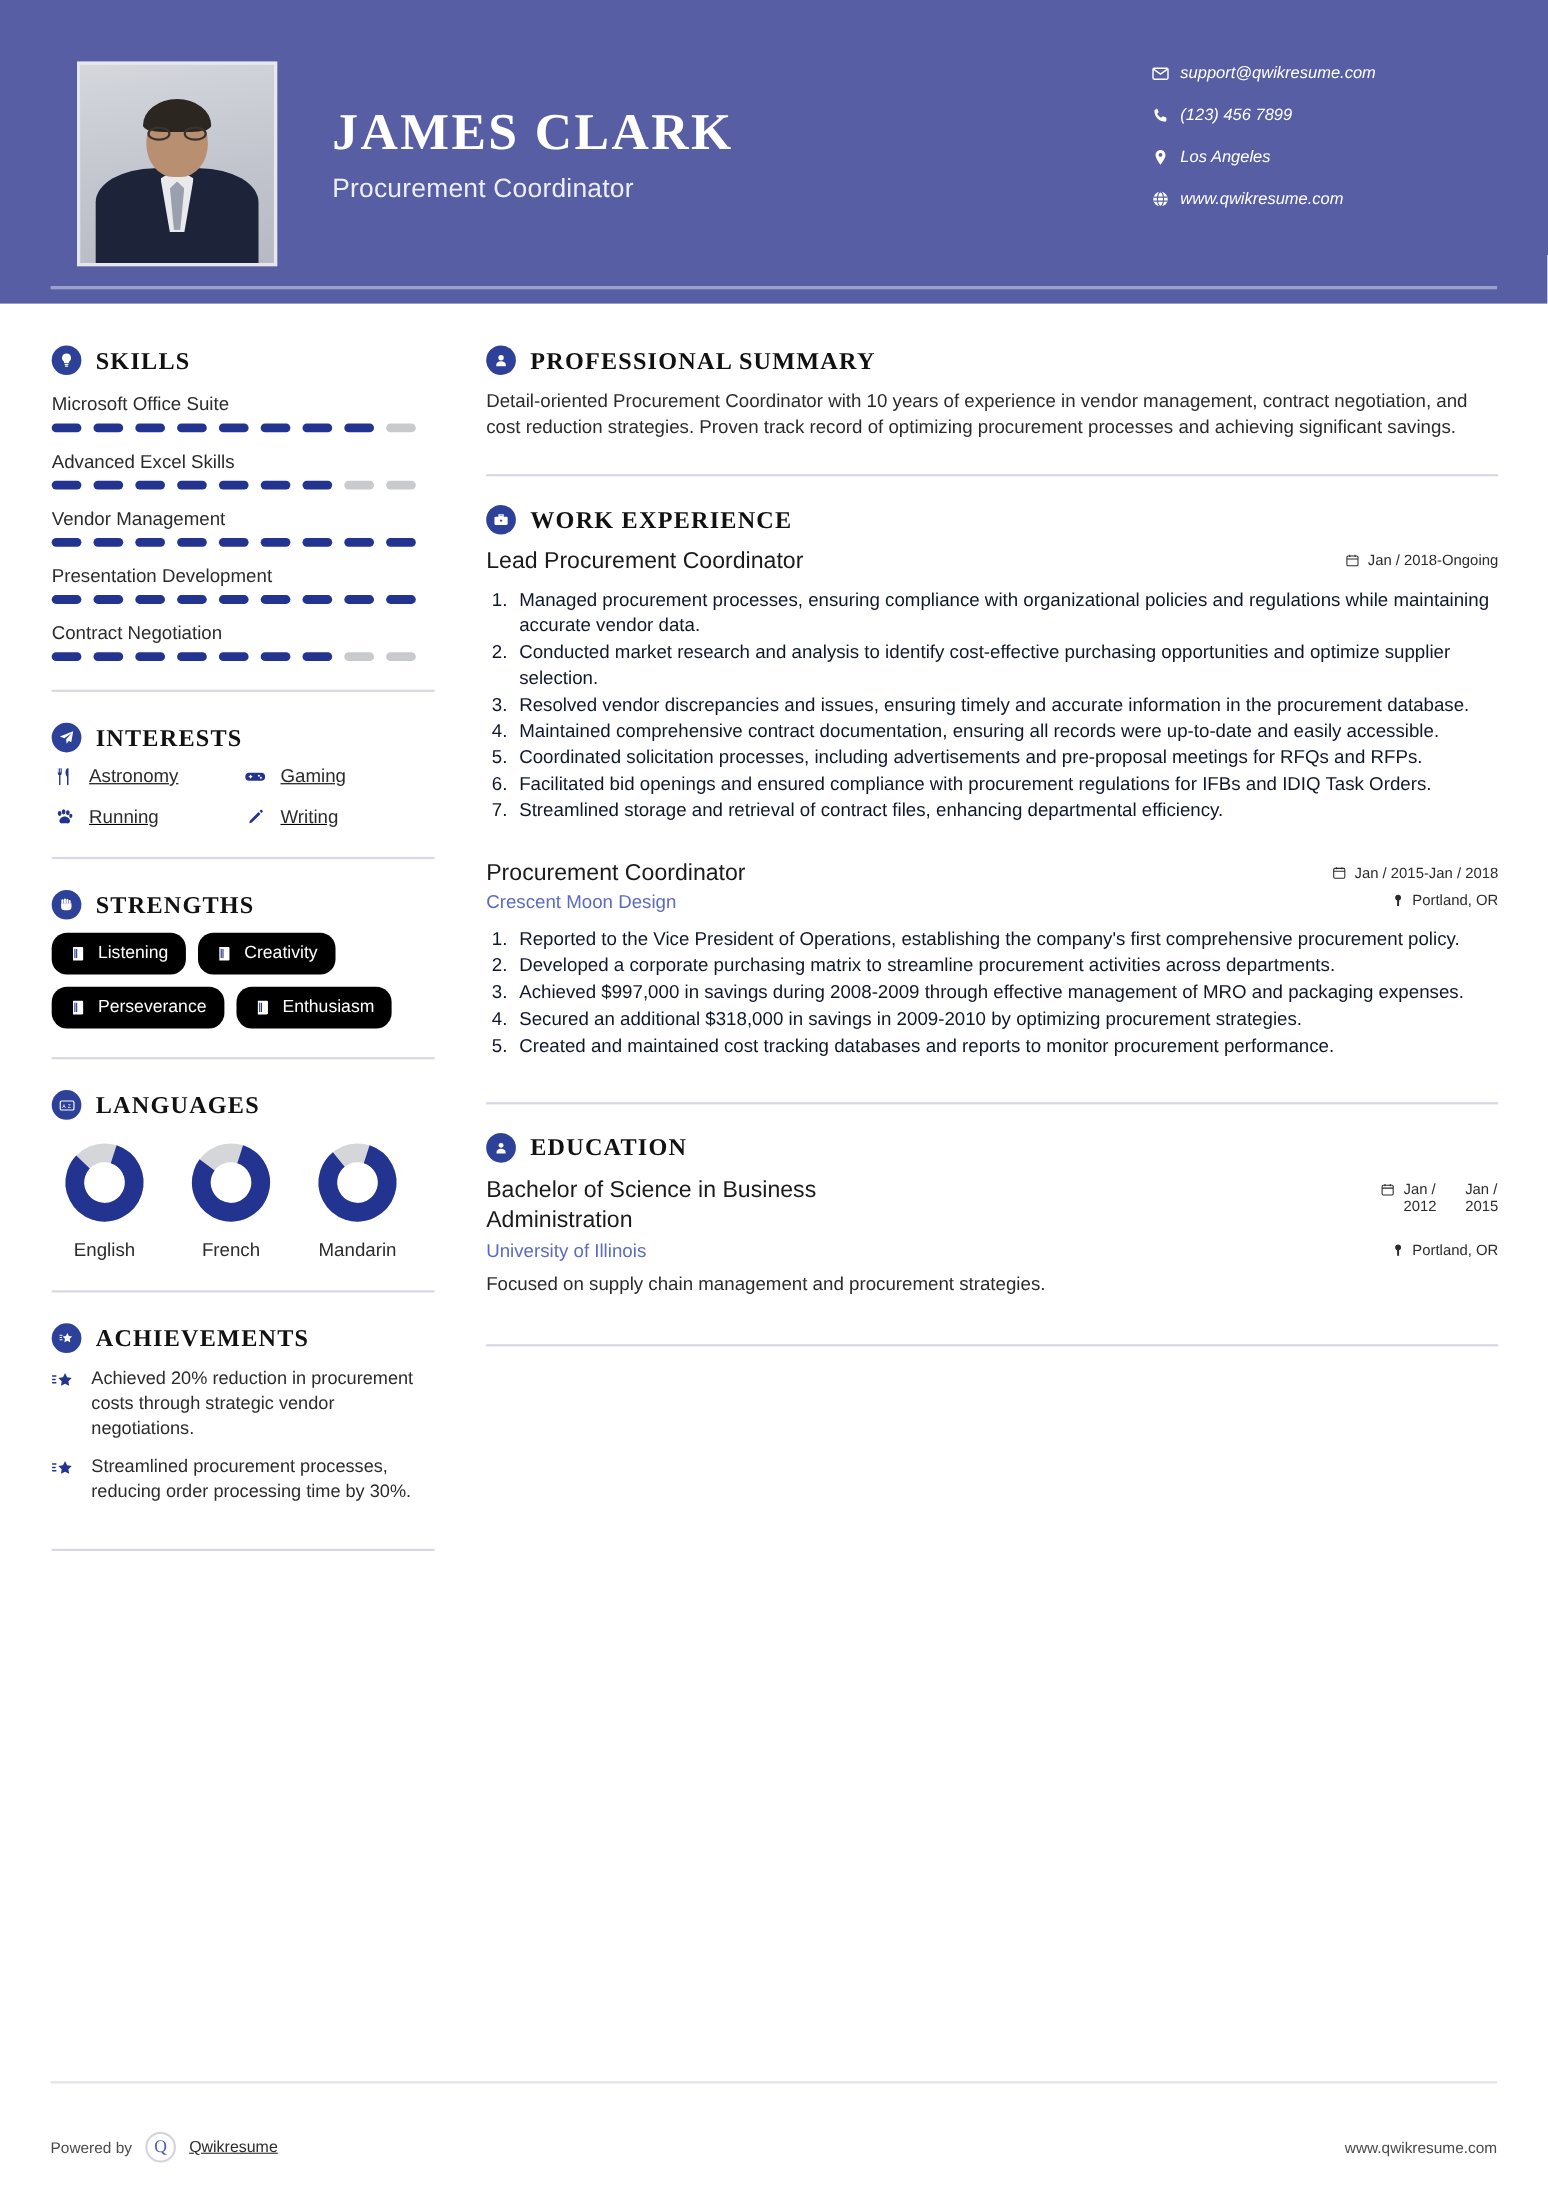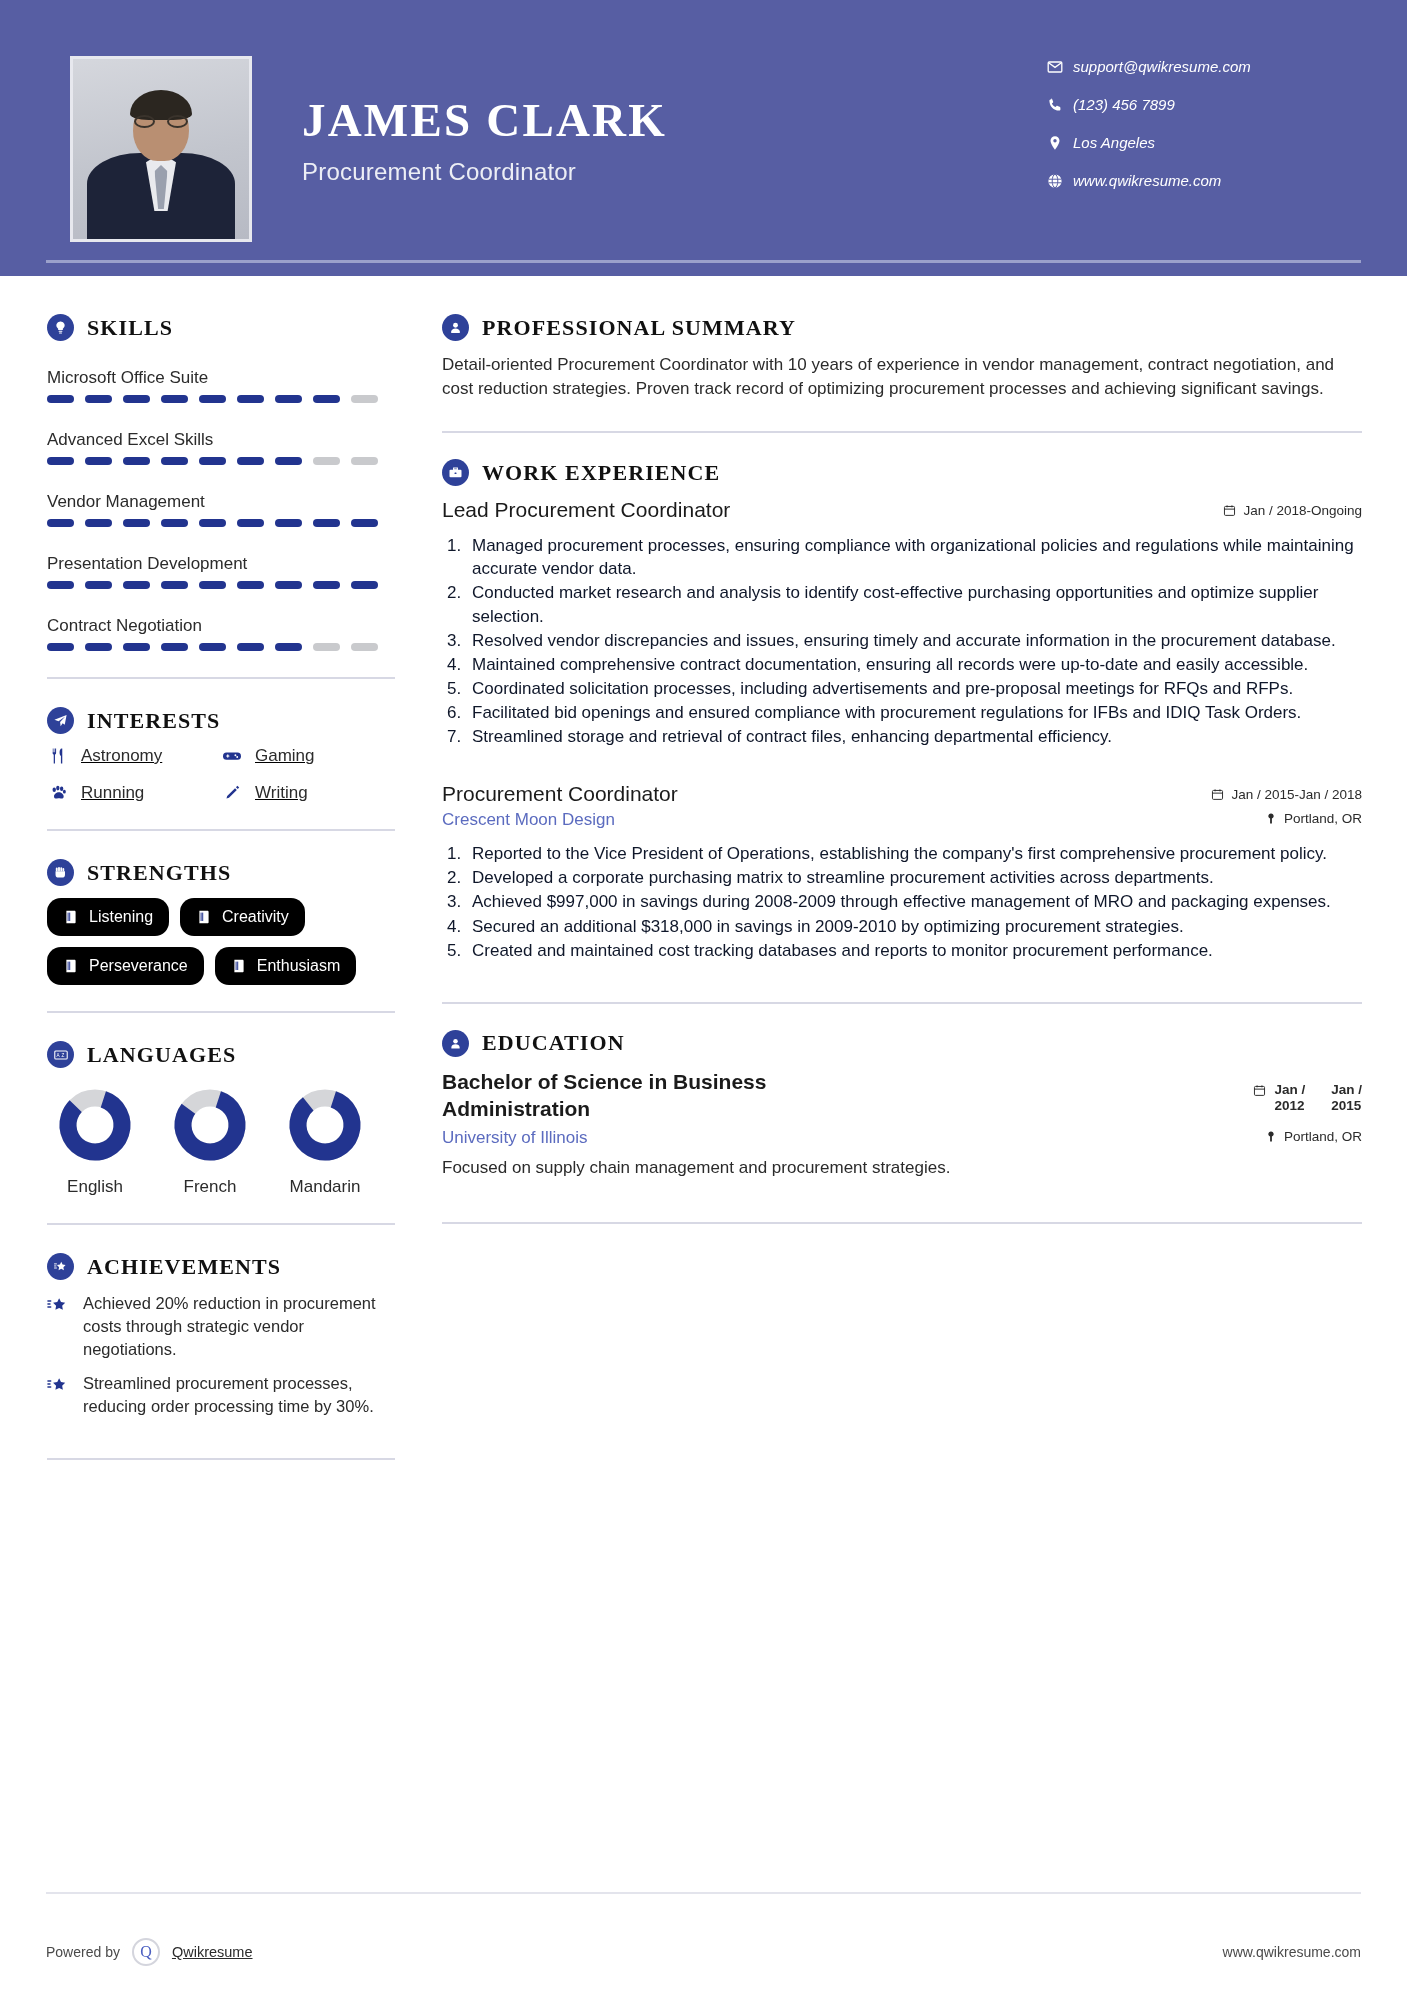--- a/index.html
+++ b/index.html
@@ -191,21 +191,21 @@
   .divider {
     height: 2px;
     background: #d7d8e4;
     margin: 26px 0 28px 0;
   }
 
   
   .skill-name {
     font-size: 17px;
     color: #2b2b2b;
-    margin-top: 27px;
+    margin-top: 17px;
     margin-bottom: 7px;
   }
   .dash-row {
     display: flex;
     gap: 11px;
     margin-bottom: 5px;
   }
   .dash {
     width: 27px;
     height: 8px;
@@ -342,24 +342,23 @@
     line-height: 1.36;
     color: #0f172a;
     margin-bottom: 1px;
     padding-left: 6px;
   }
   .job-gap { height: 30px; }
 
   
   .edu-row {
     display: flex;
-    align-items: center;
+    align-items: flex-start;
     justify-content: space-between;
     gap: 12px;
-    font-weight: bold;
   }
   .edu-degree {
     font-size: 21px;
     color: #1b1b1b;
     line-height: 1.28;
     max-width: 420px;
   }
   .edu-dates {
     display: flex;
     align-items: flex-start;

